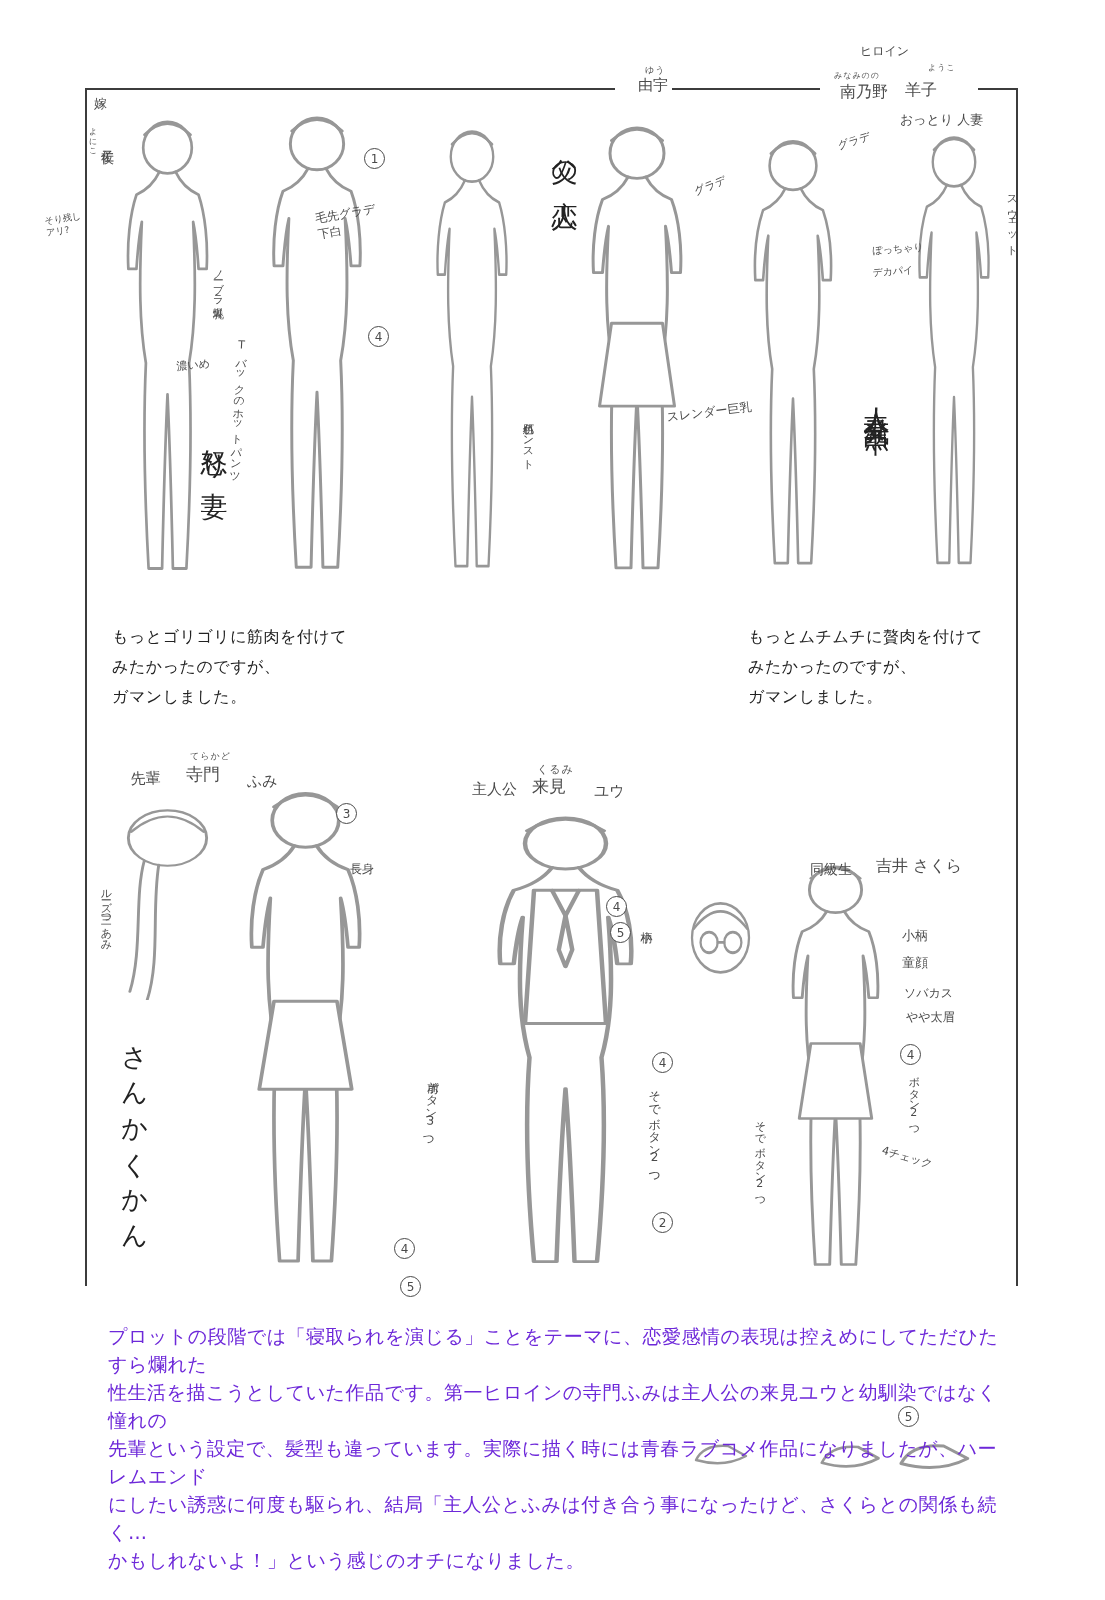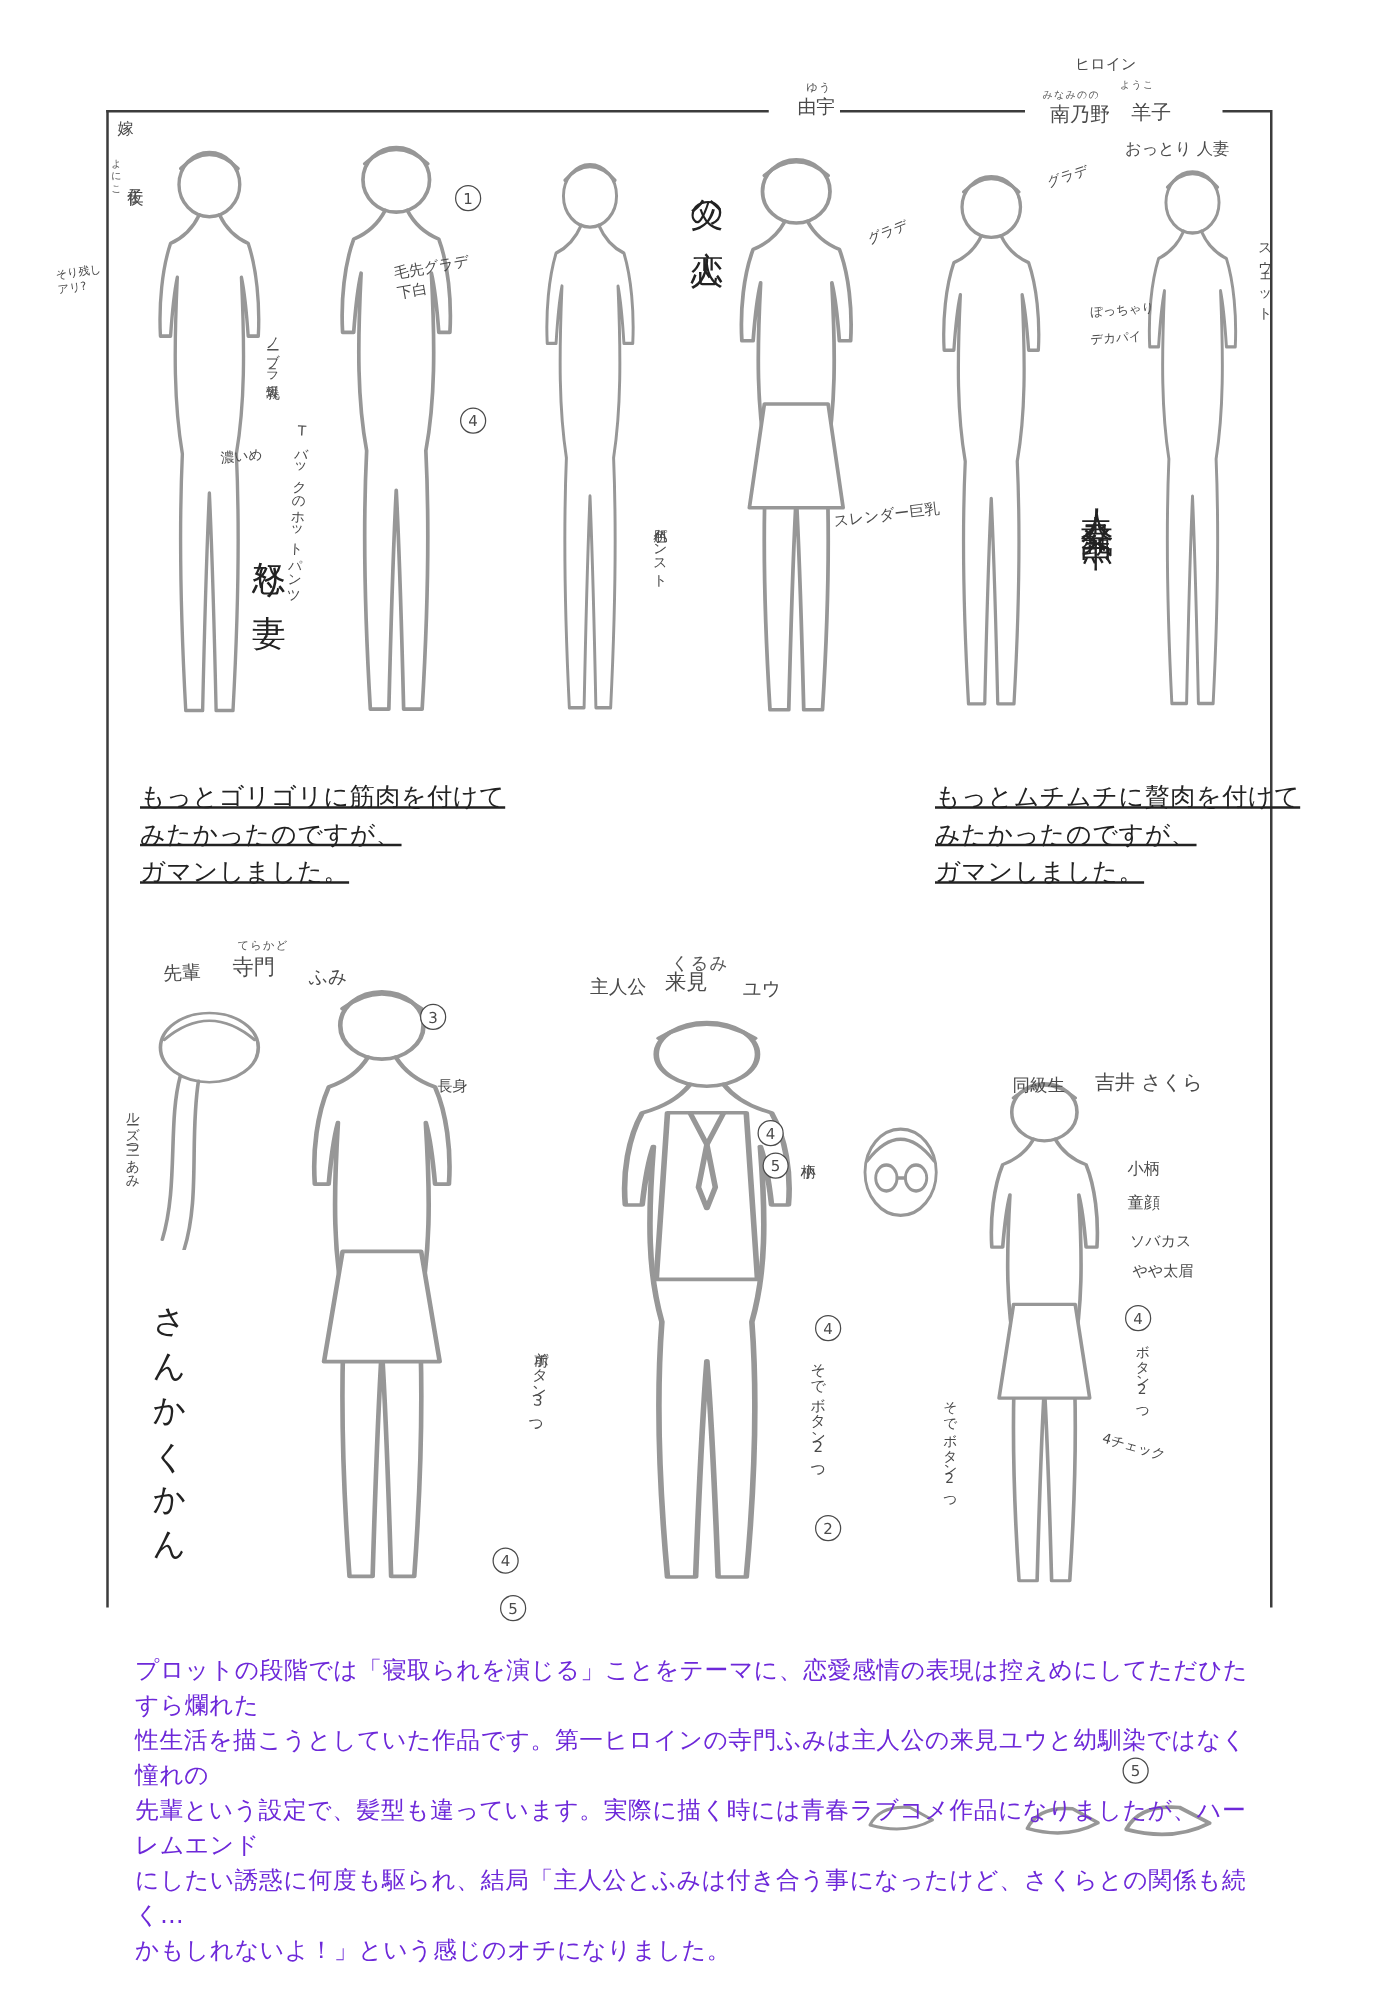--- a/index.html
+++ b/index.html
@@ -6,21 +6,21 @@
   .page{position:relative;width:1105px;height:1600px;background:#ffffff;overflow:hidden;
         font-family:"DejaVu Sans",sans-serif;color:#2b2b2b;}
   .watermark{position:absolute;left:0;top:0;background:#000;color:#fff;font-size:26px;
         padding:3px 10px 5px 6px;letter-spacing:1px;}
   .line{position:absolute;background:#3c3c3c;}
   .ann{position:absolute;color:#4a4a4a;line-height:1.3;white-space:pre-line;transform-origin:left top;}
   .vert{writing-mode:vertical-rl;text-orientation:upright;}
   .biglabel{position:absolute;color:#222;writing-mode:vertical-rl;text-orientation:upright;
         letter-spacing:6px;transform-origin:left top;}
   .furi{position:absolute;color:#555;letter-spacing:1px;}
-  .comment{position:absolute;color:#222;font-size:20px;line-height:30px;letter-spacing:0.5px;white-space:pre-line;text-decoration:underline;}
+  .comment{position:absolute;color:#222;font-size:16px;line-height:30px;letter-spacing:0.5px;white-space:pre-line;}
   .afterword{position:absolute;color:#6d28d9;font-size:19px;line-height:28px;letter-spacing:0.5px;white-space:pre-line;}
   .cnum{position:absolute;width:19px;height:19px;border:1.6px solid #4a4a4a;border-radius:50%;
         display:flex;align-items:center;justify-content:center;font-size:12px;color:#4a4a4a;background:#fff;}
   .fig{position:absolute;}
   svg.sk{width:100%;height:100%;}
 </style>
 </head>
 <body>
 
 <svg width="0" height="0" style="position:absolute" aria-hidden="true">
@@ -146,21 +146,21 @@
 
   <span class="furi" style="left:645px;top:64px;font-size:9px">ゆう</span>
   <span class="ann" style="left:638px;top:76px;font-size:15px">由宇</span>
   <span class="ann" style="left:692px;top:186px;font-size:11px;transform:rotate(-22deg)">グラデ</span>
   <span class="ann vert" style="left:520px;top:415px;font-size:11px">肌色パンスト</span>
   <span class="ann" style="left:666px;top:410px;font-size:12px;transform:rotate(-7deg)">スレンダー巨乳</span>
 
   <span class="ann" style="left:860px;top:44px;font-size:12px">ヒロイン</span>
   <span class="furi" style="left:834px;top:70px;font-size:8px">みなみのの</span>
   <span class="ann" style="left:840px;top:82px;font-size:16px">南乃野</span>
-  <span class="furi" style="left:896px;top:62px;font-size:8px">ようこ</span>
+  <span class="furi" style="left:928px;top:62px;font-size:8px">ようこ</span>
   <span class="ann" style="left:905px;top:80px;font-size:16px">羊子</span>
   <span class="ann" style="left:900px;top:112px;font-size:13px">おっとり 人妻</span>
   <span class="ann" style="left:836px;top:140px;font-size:11px;transform:rotate(-18deg)">グラデ</span>
   <span class="ann" style="left:872px;top:244px;font-size:10px;transform:rotate(-4deg)">ぽっちゃり</span>
   <span class="ann" style="left:872px;top:266px;font-size:10px;transform:rotate(-4deg)">デカパイ</span>
   <span class="ann vert" style="left:1004px;top:188px;font-size:11px">スウェット</span>
   <span class="biglabel" style="left:860px;top:386px;font-size:26px">人妻発熱中</span>
 
   <div class="comment" style="left:112px;top:622px;width:345px">もっとゴリゴリに筋肉を付けて
 みたかったのですが、
@@ -172,21 +172,21 @@
   <span class="ann" style="left:130px;top:770px;font-size:15px;transform:rotate(-3deg)">先輩</span>
   <span class="furi" style="left:190px;top:750px;font-size:9px">てらかど</span>
   <span class="ann" style="left:186px;top:763px;font-size:17px">寺門</span>
   <span class="ann" style="left:247px;top:772px;font-size:15px">ふみ</span>
   <span class="cnum" style="left:336px;top:803px">3</span>
   <span class="ann" style="left:350px;top:862px;font-size:12px">長身</span>
   <span class="ann vert" style="left:98px;top:882px;font-size:11px">ルーズ三つあみ</span>
   <span class="biglabel" style="left:118px;top:1028px;font-size:26px">さんかくかん</span>
 
   <span class="ann" style="left:472px;top:780px;font-size:15px">主人公</span>
-  <span class="furi" style="left:537px;top:762px;font-size:14px">くるみ</span>
+  <span class="furi" style="left:537px;top:762px;font-size:11px">くるみ</span>
   <span class="ann" style="left:532px;top:775px;font-size:17px">来見</span>
   <span class="ann" style="left:594px;top:782px;font-size:15px">ユウ</span>
   <span class="cnum" style="left:606px;top:896px">4</span>
   <span class="cnum" style="left:610px;top:922px">5</span>
   <span class="ann vert" style="left:638px;top:922px;font-size:12px">小柄</span>
   <span class="ann vert" style="left:426px;top:1072px;font-size:12px;transform:rotate(5deg)">前ボタン3つ</span>
   <span class="cnum" style="left:652px;top:1052px">4</span>
   <span class="ann vert" style="left:646px;top:1082px;font-size:12px">そでボタン2つ</span>
   <span class="cnum" style="left:652px;top:1212px">2</span>
   <span class="cnum" style="left:394px;top:1238px">4</span>

